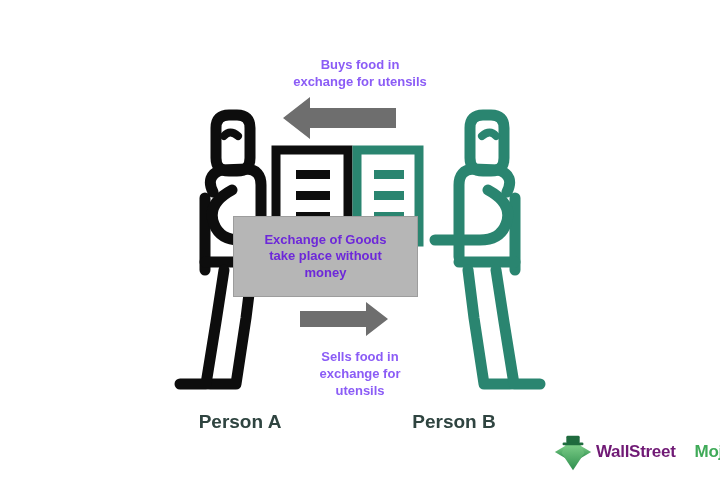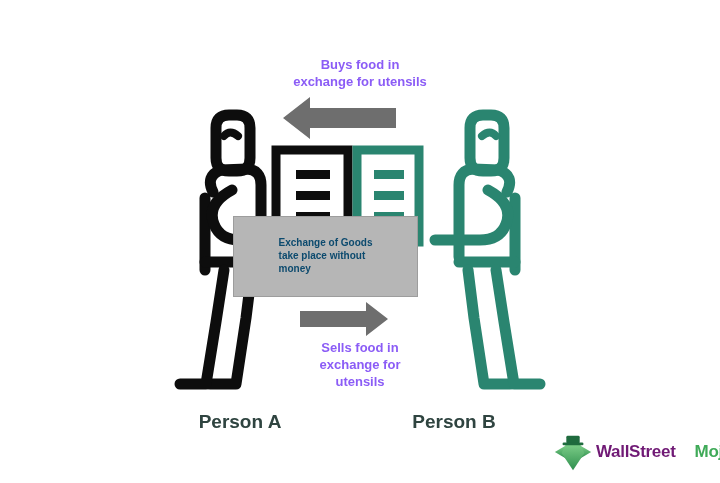--- a/index.html
+++ b/index.html
@@ -46,21 +46,21 @@
     text-align: center;
     white-space: pre-line;
   }
   #caption-top {
     left: 240px;
     top: 56px;
     width: 240px;
   }
   #caption-bottom {
     left: 275px;
-    top: 339px;
+    top: 348px;
     width: 170px;
   }
 
   
   .person-label {
     position: absolute;
     font-size: 19px;
     font-weight: bold;
     color: #2f4440;
     text-align: center;
@@ -85,24 +85,25 @@
     width: 185px;
     height: 81px;
     background: #b6b6b6;
     border: 1px solid #9d9d9d;
     box-sizing: border-box;
     display: flex;
     align-items: center;
     justify-content: center;
   }
   #note-text {
-    color: #0c4a6e;
-    font-weight: bold;
-    font-size: 10px;
+    color: #6d28d9;
+    font-weight: bold;
+    font-size: 13px;
     line-height: 1.28;
+    text-align: center;
     white-space: pre-line;
     padding: 0 6px;
   }
 
   
   #logo {
     position: absolute;
     left: 552px;
     top: 430px;
     width: 160px;

